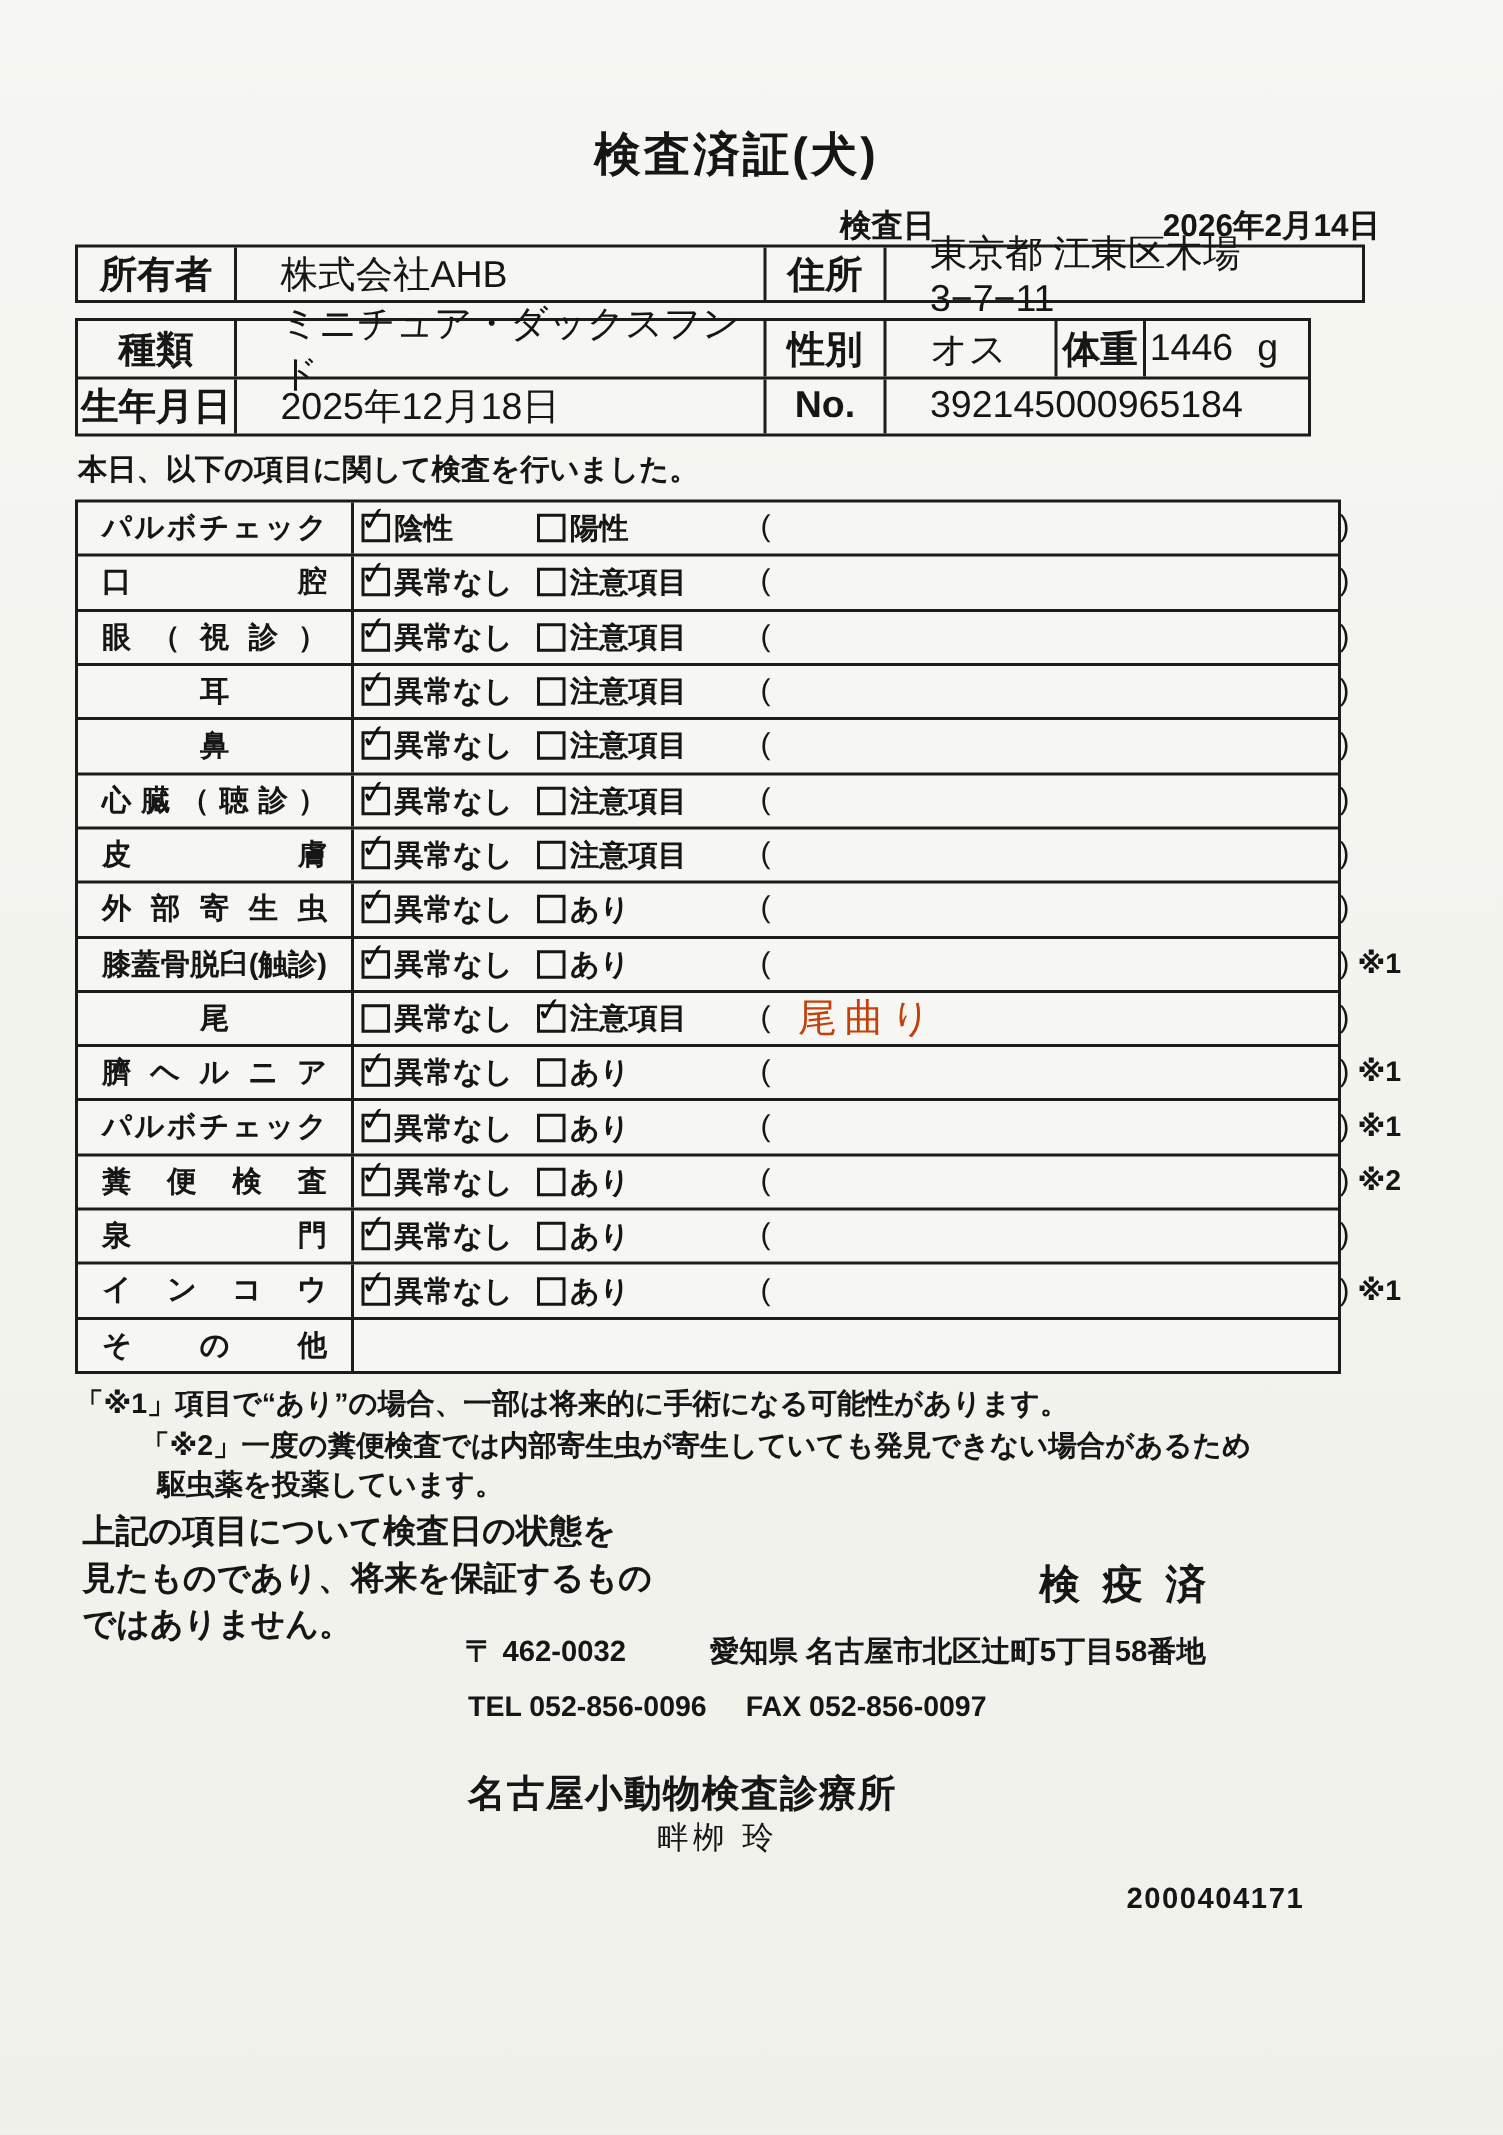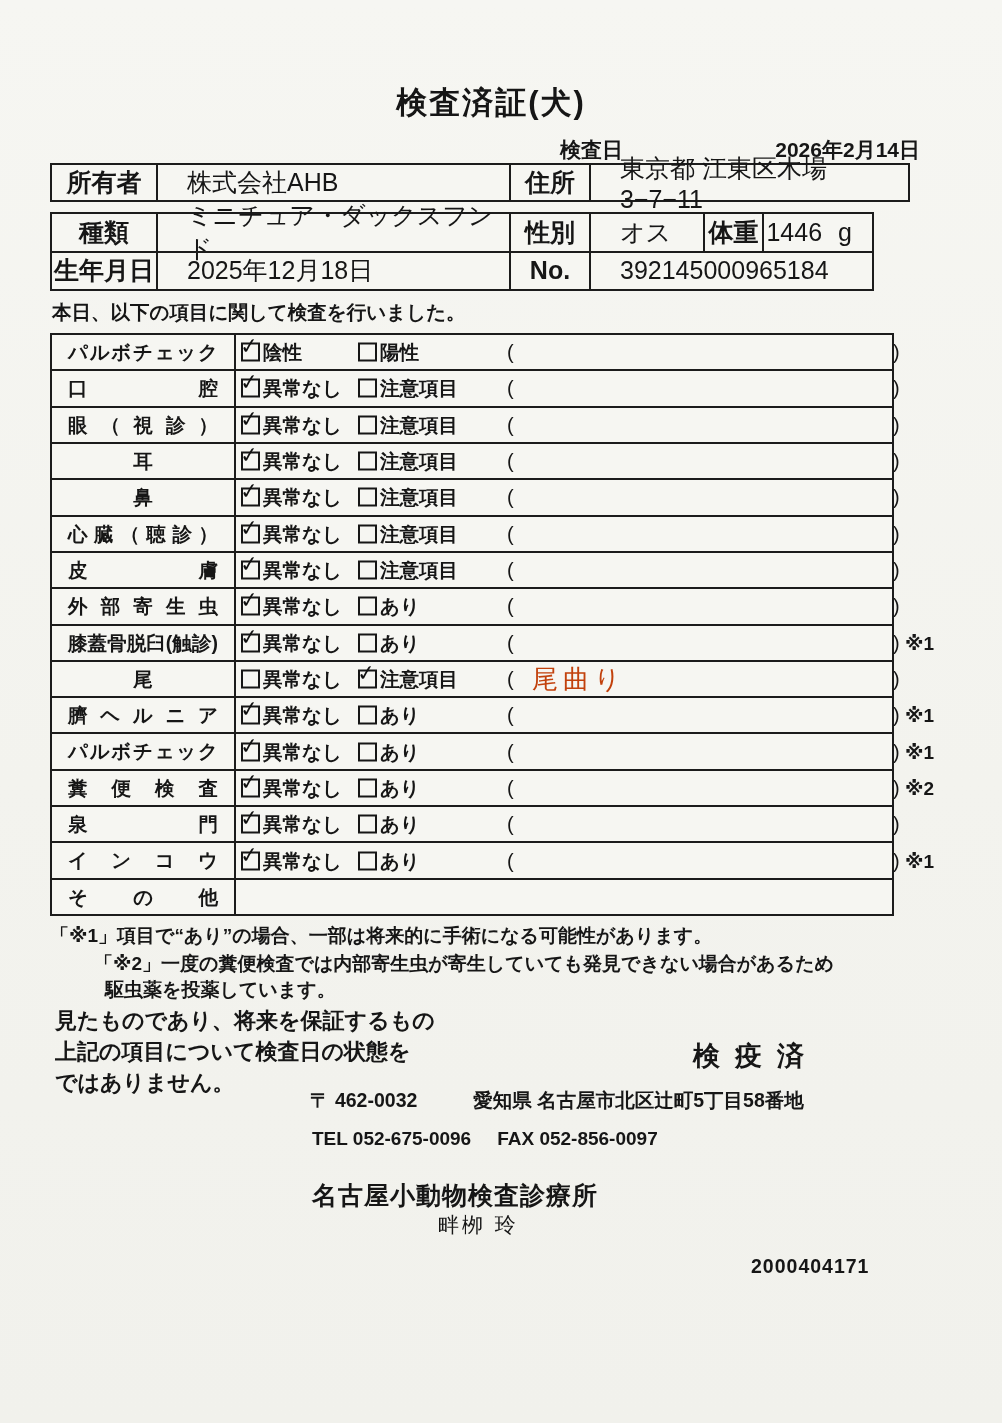--- a/index.html
+++ b/index.html
@@ -434,34 +434,34 @@
       <div class="row-content"></div>
     </div>
 
   </div>
 
   <div class="abs fn fn1">「※1」項目で“あり”の場合、一部は将来的に手術になる可能性があります。</div>
   <div class="abs fn fn2">「※2」一度の糞便検査では内部寄生虫が寄生していても発見できない場合があるため</div>
   <div class="abs fn fn3">駆虫薬を投薬しています。</div>
 
   <div class="abs disc">
+    <div>上記の項目について検査日の状態を</div>
     <div>見たものであり、将来を保証するもの</div>
-    <div>上記の項目について検査日の状態を</div>
     <div>ではありません。</div>
   </div>
 
   <div class="abs stamp">検疫済</div>
 
   <div class="abs addr-line">
     <span>〒 462-0032</span>
     <span>愛知県 名古屋市北区辻町5丁目58番地</span>
   </div>
 
   <div class="abs tel-line">
-    <span>TEL 052-675-0096</span>
+    <span>TEL 052-856-0096</span>
     <span>FAX 052-856-0097</span>
   </div>
 
   <div class="abs clinic-name">名古屋小動物検査診療所</div>
   <div class="abs person-name">畔栁 玲</div>
   <div class="abs serial">2000404171</div>
 
 </div>
 
 </body></html>

